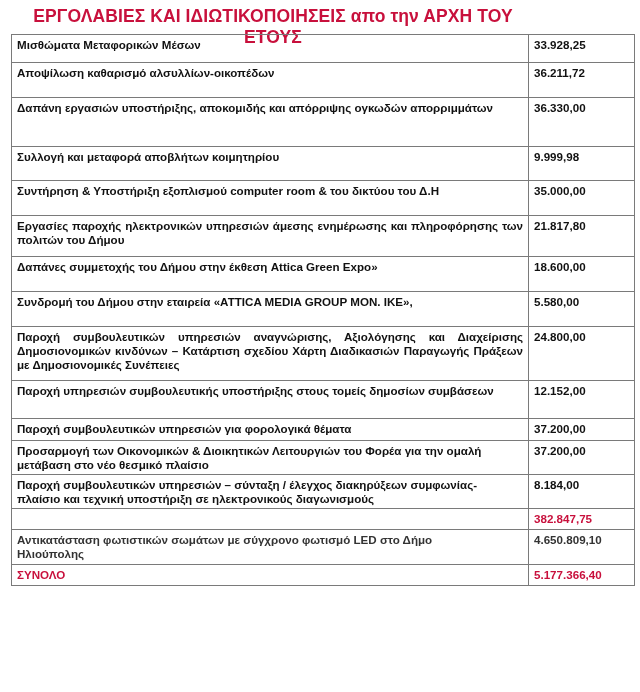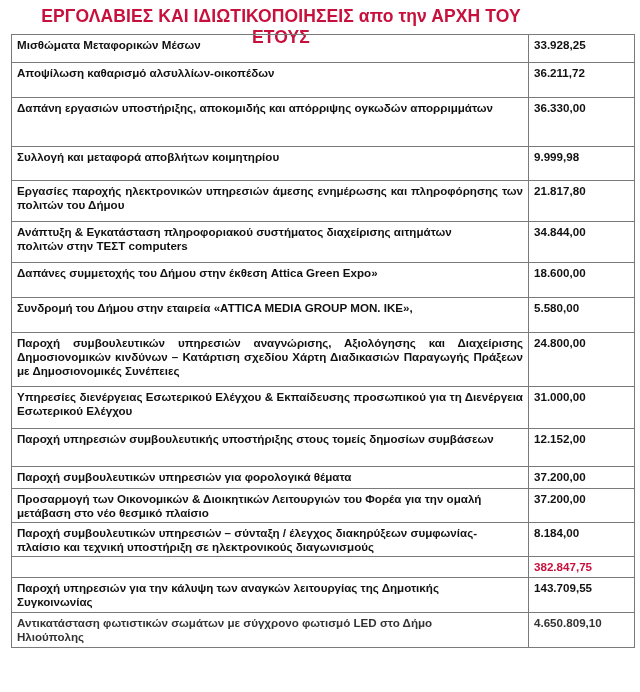--- a/index.html
+++ b/index.html
@@ -1,18 +1,18 @@
 <!DOCTYPE html>
 <html><head>
 <meta charset="utf-8">
 <style>
   html, body { margin: 0; padding: 0; background: #ffffff; }
   body { width: 640px; height: 692px; position: relative; overflow: hidden;
          font-family: "Liberation Sans", sans-serif; color: #111; }
-  .title { position: absolute; top: 6px; left: 16px; width: 530px; text-align: center;
+  .title { position: absolute; top: 6px; left: 8px; width: 530px; text-align: center;
            font-size: 17.5px; font-weight: bold; color: #c8103c; letter-spacing: 0.1px; }
   table.grid { position: absolute; top: 34px; left: 11px; width: 623px;
                border-collapse: collapse; table-layout: fixed; }
   table.grid td { border: 1px solid #7a7a7a; vertical-align: top; padding: 3px 5px 2px 5px;
                   font-size: 11.6px; font-weight: bold; line-height: 14px; }
   td.desc { text-align: left; }
   td.desc.justify { text-align: justify; text-align-last: left; margin-left: 19px; }
   td.amt { padding-left: 4px; padding-right: 4px; }
   td.red { color: #c8103c; }
   .gray { color: #333; }
@@ -37,43 +37,39 @@
       <td class="amt">36.211,72</td>
     </tr>
     <tr style="height:49px">
       <td class="desc">Δαπάνη εργασιών υποστήριξης, αποκομιδής και απόρριψης ογκωδών απορριμμάτων</td>
       <td class="amt">36.330,00</td>
     </tr>
     <tr style="height:34px">
       <td class="desc">Συλλογή και μεταφορά αποβλήτων κοιμητηρίου</td>
       <td class="amt">9.999,98</td>
     </tr>
+    <tr style="height:35px">
+      <td class="desc">Συντήρηση &amp; Υποστήριξη εξοπλισμού computer room &amp; του δικτύου του Δ.Η</td>
+      <td class="amt">35.000,00</td>
+    </tr>
     <tr style="height:41px">
       <td class="desc justify">Εργασίες παροχής ηλεκτρονικών υπηρεσιών άμεσης ενημέρωσης και πληροφόρησης των πολιτών του Δήμου</td>
       <td class="amt">21.817,80</td>
-    </tr>
-    <tr style="height:41px">
-      <td class="desc" style="padding-right:60px">Ανάπτυξη &amp; Εγκατάσταση πληροφοριακού συστήματος διαχείρισης αιτημάτων πολιτών στην ΤΕΣΤ computers</td>
-      <td class="amt">34.844,00</td>
     </tr>
     <tr style="height:35px">
       <td class="desc">Δαπάνες συμμετοχής του Δήμου στην έκθεση Attica Green Expo»</td>
       <td class="amt">18.600,00</td>
     </tr>
     <tr style="height:35px">
       <td class="desc">Συνδρομή του Δήμου στην εταιρεία «ATTICA MEDIA GROUP MON. IKE»,</td>
       <td class="amt">5.580,00</td>
     </tr>
     <tr style="height:54px">
       <td class="desc justify">Παροχή συμβουλευτικών υπηρεσιών αναγνώρισης, Αξιολόγησης και Διαχείρισης Δημοσιονομικών κινδύνων – Κατάρτιση σχεδίου Χάρτη Διαδικασιών Παραγωγής Πράξεων με Δημοσιονομικές Συνέπειες</td>
       <td class="amt">24.800,00</td>
-    </tr>
-    <tr style="height:42px">
-      <td class="desc justify">Υπηρεσίες διενέργειας Εσωτερικού Ελέγχου &amp; Εκπαίδευσης προσωπικού για τη Διενέργεια Εσωτερικού Ελέγχου</td>
-      <td class="amt">31.000,00</td>
     </tr>
     <tr style="height:38px">
       <td class="desc">Παροχή υπηρεσιών συμβουλευτικής υποστήριξης στους τομείς δημοσίων συμβάσεων</td>
       <td class="amt">12.152,00</td>
     </tr>
     <tr style="height:22px">
       <td class="desc">Παροχή συμβουλευτικών υπηρεσιών για φορολογικά θέματα</td>
       <td class="amt">37.200,00</td>
     </tr>
     <tr style="height:34px">
@@ -82,21 +78,21 @@
     </tr>
     <tr style="height:34px">
       <td class="desc" style="padding-right:40px">Παροχή συμβουλευτικών υπηρεσιών – σύνταξη / έλεγχος διακηρύξεων συμφωνίας-πλαίσιο και τεχνική υποστήριξη σε ηλεκτρονικούς διαγωνισμούς</td>
       <td class="amt">8.184,00</td>
     </tr>
     <tr style="height:21px">
       <td class="desc"></td>
       <td class="amt red">382.847,75</td>
     </tr>
     <tr style="height:35px">
-      <td class="desc" style="padding-right:60px">Παροχή υπηρεσιών για την κάλυψη των αναγκών λειτουργίας της Δημοτικής Συγκοινωνίας</td>
-      <td class="amt">143.709,55</td>
-    </tr>
-    <tr style="height:35px">
       <td class="desc gray" style="padding-right:60px">Αντικατάσταση φωτιστικών σωμάτων με σύγχρονο φωτισμό LED στο Δήμο Ηλιούπολης</td>
       <td class="amt gray">4.650.809,10</td>
+    </tr>
+    <tr style="height:21px">
+      <td class="desc red">ΣΥΝΟΛΟ</td>
+      <td class="amt red">5.177.366,40</td>
     </tr>
   </tbody>
 </table>
 
 </body></html>

